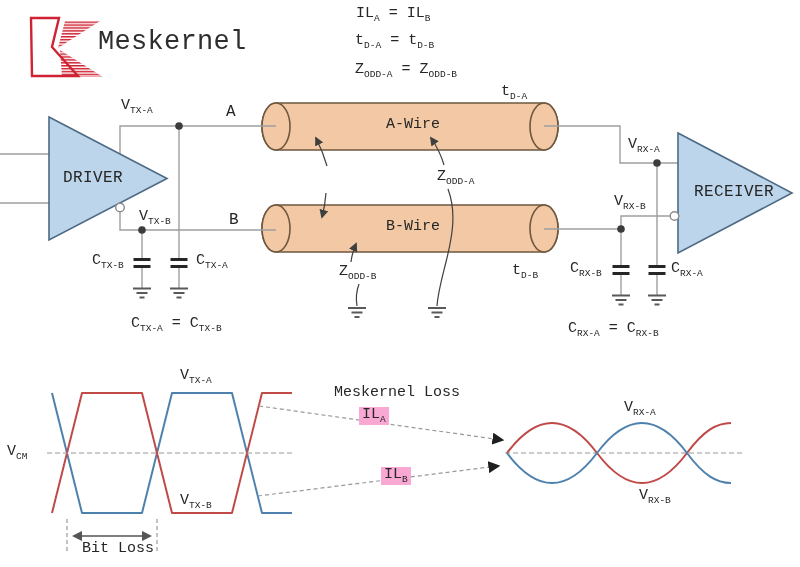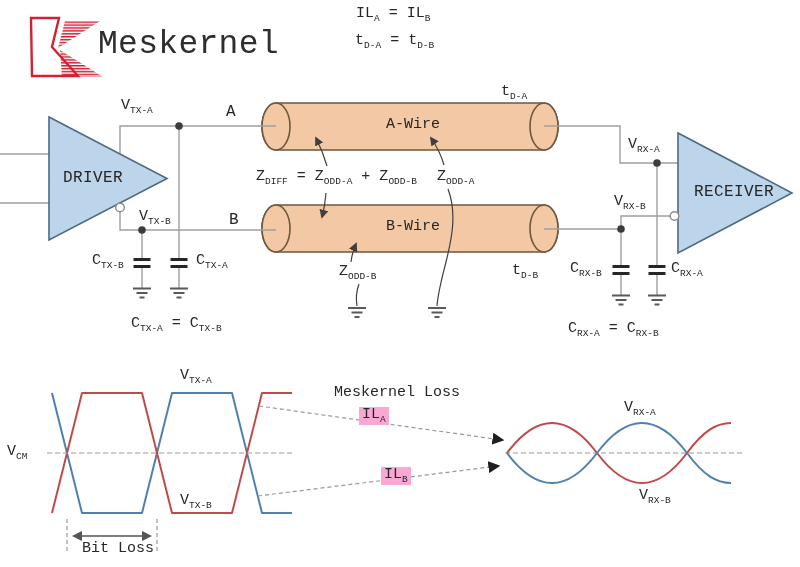--- a/index.html
+++ b/index.html
@@ -8,21 +8,21 @@
     font-family:"Liberation Sans", sans-serif; overflow:hidden;
   }
   #scene { position:absolute; left:0; top:0; }
   .lbl {
     position:absolute; font-size:15px; color:#262626;
     white-space:nowrap; line-height:1.05;
     font-family:Liberation Mono, monospace;
   }
   .lbl sub { font-size:9.5px; letter-spacing:0; }
   .big { font-size:16px; letter-spacing:0.4px; }
-  .brand { font-size:33px; color:#2e2e2e; letter-spacing:0.3px; }
+  .brand { font-size:27px; color:#2e2e2e; letter-spacing:0.3px; }
   .bg { background:#f9a8d4; padding:0 3px; }
 </style>
 </head>
 <body>
 
 <div id="stage">
 
 <svg id="scene" width="800" height="567" viewBox="0 0 800 567">
   <defs>
     <marker id="mArr" viewBox="0 0 10 10" refX="8" refY="5" markerWidth="7.5" markerHeight="7.5" orient="auto-start-reverse">
@@ -130,32 +130,32 @@
   <g fill="none" stroke-width="2">
     <path d="M507,453 C537,413 567,413 597,453 C627,493 657,493 687,453 C704,430 717,423 731,423" stroke="#bf4a47"></path>
     <path d="M507,453 C537,493 567,493 597,453 C627,413 657,413 687,453 C704,476 717,483 731,483" stroke="#4e81ad"></path>
   </g>
 </svg>
 
 <div class="lbl brand" style="left:98px;top:28px">Meskernel</div>
 
 <div class="lbl" style="left:356px;top:6px"><span>IL</span><sub>A</sub><span> = IL</span><sub>B</sub></div>
 <div class="lbl" style="left:355px;top:33px"><span>t</span><sub>D-A</sub><span> = t</span><sub>D-B</sub></div>
+<div class="lbl" style="left:355px;top:62px"><span>Z</span><sub>ODD-A</sub><span> = Z</span><sub>ODD-B</sub></div>
 <div class="lbl" style="left:501px;top:84px"><span>t</span><sub>D-A</sub></div>
 
 <div class="lbl" style="left:121px;top:98px"><span>V</span><sub>TX-A</sub></div>
 <div class="lbl big" style="left:226px;top:104px">A</div>
 <div class="lbl big" style="left:63px;top:170px">DRIVER</div>
 <div class="lbl" style="left:139px;top:209px"><span>V</span><sub>TX-B</sub></div>
 <div class="lbl big" style="left:229px;top:212px">B</div>
 
 <div class="lbl" style="left:386px;top:117px">A-Wire</div>
 <div class="lbl" style="left:386px;top:219px">B-Wire</div>
 
-<div class="lbl" style="left:256px;top:169px"><span>Z</span><sub>DIFF</sub><span> = Z</span><sub>ODD-A</sub><span> + Z</span><sub>ODD-B</sub></div>
 <div class="lbl" style="left:437px;top:169px"><span>Z</span><sub>ODD-A</sub></div>
 <div class="lbl" style="left:339px;top:264px"><span>Z</span><sub>ODD-B</sub></div>
 <div class="lbl" style="left:512px;top:263px"><span>t</span><sub>D-B</sub></div>
 
 <div class="lbl" style="left:92px;top:253px"><span>C</span><sub>TX-B</sub></div>
 <div class="lbl" style="left:196px;top:253px"><span>C</span><sub>TX-A</sub></div>
 <div class="lbl" style="left:131px;top:316px"><span>C</span><sub>TX-A</sub><span> = C</span><sub>TX-B</sub></div>
 
 <div class="lbl" style="left:570px;top:261px"><span>C</span><sub>RX-B</sub></div>
 <div class="lbl" style="left:671px;top:261px"><span>C</span><sub>RX-A</sub></div>

